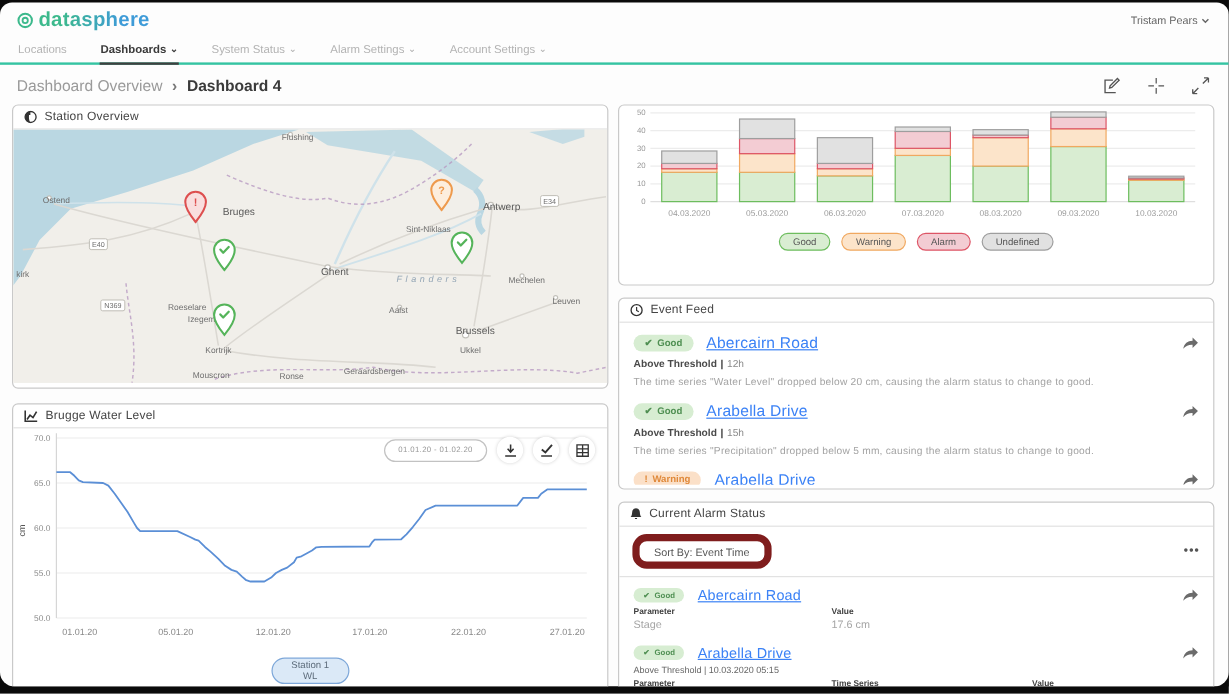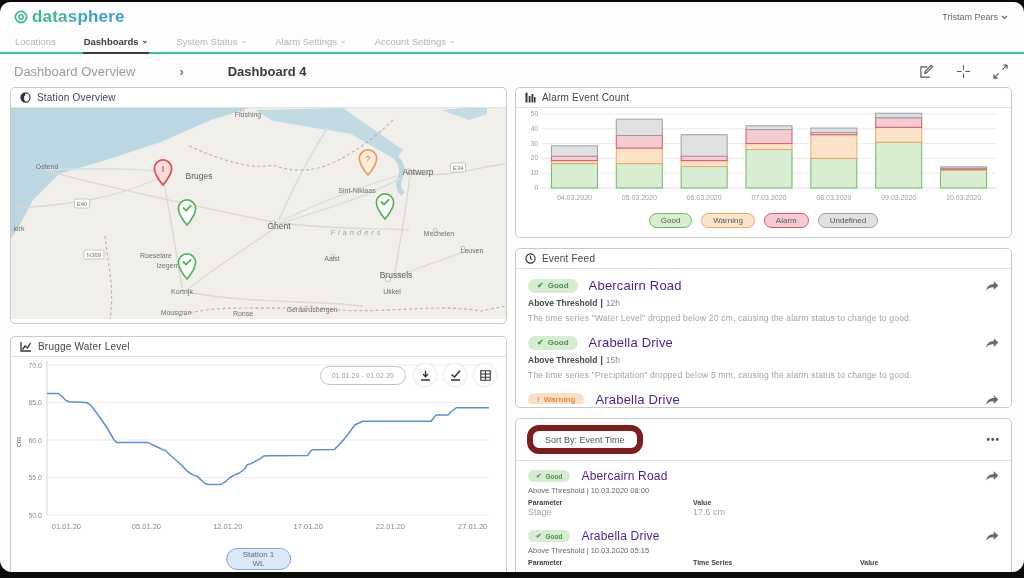--- a/index.html
+++ b/index.html
@@ -6,21 +6,21 @@
   .app{width:1024px;height:570px;margin:2px auto 0;background:#fdfdfd;border-radius:10px 10px 12px 12px;overflow:hidden;position:relative;}
   
   .topbar{display:flex;align-items:center;justify-content:space-between;padding:5px 16px 2px 14px;}
   .logo{display:flex;align-items:center;gap:4px;}
   .logo-text{font-size:17px;font-weight:bold;letter-spacing:.2px;background:linear-gradient(90deg,#3cb98c 20%,#3e9bd8 75%);-webkit-background-clip:text;background-clip:text;color:transparent;}
   .userbox{font-size:9px;color:#666;display:flex;align-items:center;gap:3px;cursor:pointer;}
   .nav{display:flex;gap:26px;padding:4px 14px 0;border-bottom:2px solid #35c4a2;}
   .nav-item{font-size:9.5px;color:#b3b3b3;padding:3px 1px 5px;display:flex;gap:3px;align-items:center;cursor:pointer;}
   .nav-item .chev{font-size:8px;transform:translateY(-1px);}
   .nav-item.active{color:#3a3a3a;font-weight:bold;border-bottom:2px solid #3f3f3f;margin-bottom:-2px;}
-  .crumbrow{display:flex;padding:10px 16px 8px 14px;gap:36px;}
+  .crumbrow{display:flex;padding:10px 16px 8px 14px;}
   .crumb-parent{font-size:13px;color:#9a9a9a;}
   .crumb-sep{font-size:13px;color:#777;margin:0 8px;font-weight:bold;}
   .crumb-current{font-size:13px;color:#3a3a3a;font-weight:bold;}
   .toolbar{margin-left:auto;display:flex;gap:22px;align-items:center;}
   .tool{width:15px;height:15px;color:#555;cursor:pointer;}
   
   .grid{display:grid;grid-template-columns:497px 497px;gap:8px;padding:0 10px;}
   .col{display:flex;flex-direction:column;}
   .panel{background:#fff;border:1px solid #c9c9c9;border-radius:5px;overflow:hidden;}
   .panel-h{display:flex;align-items:center;gap:6px;padding:4px 9px;border-bottom:1px solid #e2e2e2;font-size:10px;color:#444;letter-spacing:.2px;}
@@ -40,21 +40,21 @@
   
   .bar-legend{display:flex;justify-content:center;gap:9px;padding:1px 0 5px;}
   .leg-pill{border:1.4px solid;border-radius:10px;padding:2px 11px;font-size:8px;color:#555;cursor:pointer;}
   
   .feed-body{height:135px;overflow:hidden;}
   .feed-item{padding:9px 12px 3px;}
   .fi-row{display:flex;align-items:center;gap:11px;}
   .badge{display:inline-flex;align-items:center;gap:4px;border-radius:9px;padding:2.5px 9px;font-size:8px;font-weight:bold;}
   .badge.good{background:#d7edd2;color:#4f8f52;}
   .badge.warn{background:#fbe0c8;color:#e0893a;}
-  .fi-title{font-size:13px;color:#4c1d95;letter-spacing:.2px;}
+  .fi-title{font-size:13px;color:#3b82f6;letter-spacing:.2px;text-decoration:underline;}
   .share{margin-left:auto;color:#6b6b6b;cursor:pointer;flex:0 0 auto;}
   .fi-meta{margin-top:5px;font-size:8.5px;color:#555;}
   .fi-meta b{font-weight:bold;color:#4a4a4a;}
   .fi-meta .sep{margin:0 3px;color:#333;font-weight:bold;}
   .fi-meta .val{color:#8b8b8b;}
   .fi-desc{margin-top:5px;font-size:8.5px;color:#a3a3a3;letter-spacing:.2px;}
   .sortrow{display:flex;align-items:center;padding:6px 11px;border-bottom:1px solid #e2e2e2;}
   .sort-pill{border:6px solid #7f1d1d;border-radius:12px;padding:3.5px 12px;font-size:9px;color:#555;background:#fff;cursor:pointer;}
   .more-dots{margin-left:auto;color:#555;font-size:10px;letter-spacing:1px;font-weight:bold;cursor:pointer;}
   .al-entry{padding:8px 12px 4px;}
@@ -289,26 +289,20 @@
             <div>Station 1</div>
             <div>WL</div>
           </div>
         </div>
       </div>
     </div>
 
     <div class="col">
 
       <div class="panel" style="height:149px;">
-        <div class="panel-h">
-          <svg width="11" height="11" viewBox="0 0 11 11">
-              <path d="M0.5 10.5V0.8h2v9.7zM3.7 10.5V4h1.8v6.5zM6.5 10.5V2h1.8v8.5zM9 10.5V5h1.5v5.5z" fill="#333"></path>
-            </svg>
-          <span>Alarm Event Count</span>
-        </div>
         <svg id="bar-chart" width="486" height="100" viewBox="0 0 486 100">
             <line x1="26" y1="80" x2="480" y2="80" stroke="#dedede" stroke-width="1"></line>
             <text x="22" y="82" text-anchor="end" font-size="6.5" fill="#999">0</text>
             <line x1="26" y1="65.2" x2="480" y2="65.2" stroke="#ececec" stroke-width="1"></line>
             <text x="22" y="67.2" text-anchor="end" font-size="6.5" fill="#999">10</text>
             <line x1="26" y1="50.4" x2="480" y2="50.4" stroke="#ececec" stroke-width="1"></line>
             <text x="22" y="52.4" text-anchor="end" font-size="6.5" fill="#999">20</text>
             <line x1="26" y1="35.6" x2="480" y2="35.6" stroke="#ececec" stroke-width="1"></line>
             <text x="22" y="37.6" text-anchor="end" font-size="6.5" fill="#999">30</text>
             <line x1="26" y1="20.799999999999997" x2="480" y2="20.799999999999997" stroke="#ececec" stroke-width="1"></line>
@@ -405,37 +399,42 @@
                 <span class="fi-title">Arabella Drive</span>
                 <svg class="share" width="14" height="12" viewBox="0 0 14 12">
                   <path d="M13.3 5.6 L8.8 1.3 V3.9 C4.6 4 1.9 6.2 1 10.7 C3.2 7.8 5.7 7.1 8.8 7.2 V9.9 Z" fill="#6b6b6b"></path>
                 </svg>
               </div>
             </div>
           </div>
       </div>
 
       <div class="panel" style="height:160px;margin-top:10px;">
+        <div class="panel-h">
+          <svg width="10" height="11" viewBox="0 0 10 11">
+              <path d="M5 0.5c-2 0-3.2 1.5-3.2 3.3 0 2.4-.8 3.4-1.3 4h9c-.5-.6-1.3-1.6-1.3-4C8.2 2 7 0.5 5 0.5zM4 8.6a1 1 0 002 0z" fill="#333"></path>
+            </svg>
+          <span>Current Alarm Status</span>
+        </div>
         <div class="sortrow">
           <div class="sort-pill">Sort By: Event Time</div>
           <div class="more-dots">•••</div>
         </div>
         <div id="alarm-body">
             <div class="al-entry">
               <div class="fi-row">
                 <span class="badge good">
                   <span>✔</span>
                   <span>Good</span>
                 </span>
                 <span class="fi-title">Abercairn Road</span>
                 <svg class="share" width="14" height="12" viewBox="0 0 14 12">
                   <path d="M13.3 5.6 L8.8 1.3 V3.9 C4.6 4 1.9 6.2 1 10.7 C3.2 7.8 5.7 7.1 8.8 7.2 V9.9 Z" fill="#6b6b6b"></path>
                 </svg>
               </div>
-              <div class="al-meta">Above Threshold  | 10.03.2020  08:00</div>
               <div class="al-cols">
                 <div class="al-col">
                   <div class="lab">Parameter</div>
                   <div class="val">Stage</div>
                 </div>
                 <div class="al-col">
                   <div class="lab">Value</div>
                   <div class="val">17.6 cm</div>
                 </div>
               </div>

